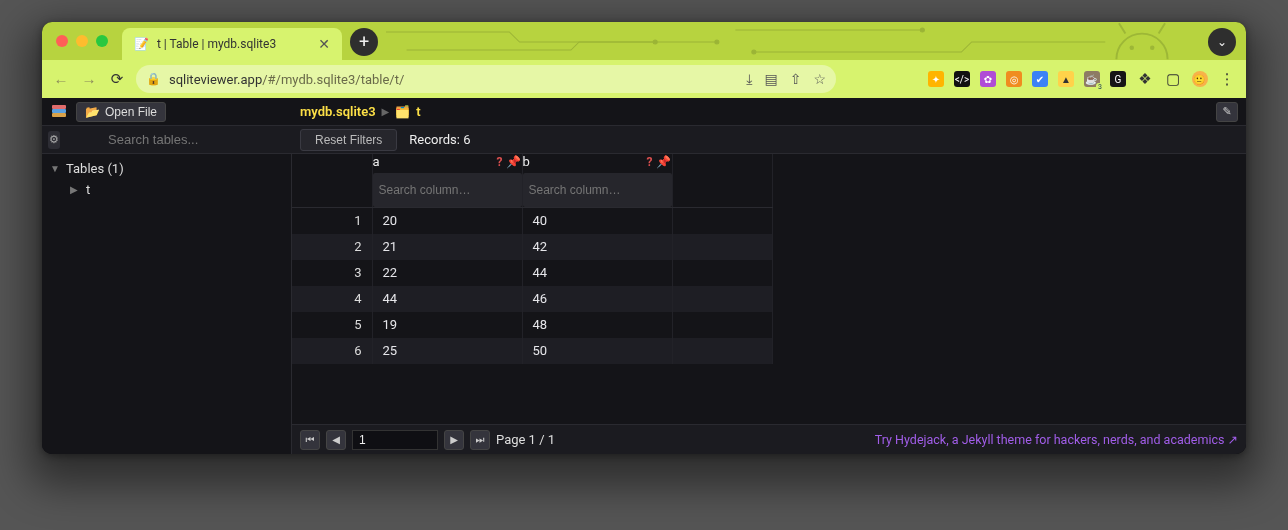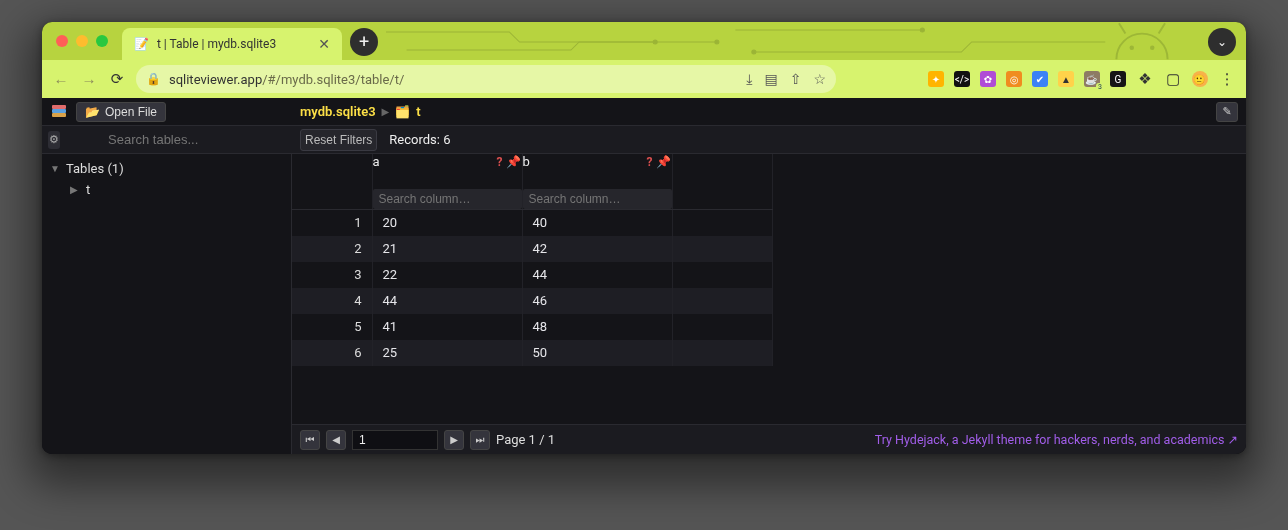--- a/index.html
+++ b/index.html
@@ -207,21 +207,21 @@
     display:flex; align-items:center;
     background: var(--app-bg-mid);
     border-bottom: 1px solid var(--app-border);
     padding: 0 8px; gap:12px;
   }
   .reset-btn {
     background: var(--btn-bg);
     border: 1px solid #3a3a42;
     color: #bbb;
     font-size: 12px;
-    padding: 3px 4px;
+    padding: 3px 14px;
     border-radius: 3px;
     cursor:pointer;
   }
   .records-label { color:#eee; }
   .record-search {
     margin-left:auto;
     width: 180px;
     border:none; outline:none;
     background: var(--app-bg);
     color:#ccc; font-size: 13px;
@@ -273,27 +273,27 @@
     padding: 6px 8px 6px 8px;
   }
   .col-head .line1 {
     display:flex; align-items:center; gap:6px;
   }
   .col-name { color:#eee; flex:0 0 auto; }
   .col-icons { margin-left:auto; display:flex; gap:4px; font-size:12px; }
   .q-icon { color: var(--accent-red); font-weight:bold; cursor:pointer;}
   .pin-icon { color: var(--accent-red); cursor:pointer;}
   .col-filter {
-    margin-top: 20px;
+    margin-top: 4px;
     width: 100%;
     background: var(--btn-bg);
     border: none; outline:none;
     color:#bbb;
     font-size:12px;
-    padding: 3px 6px;
+    padding: 10px 6px;
     border-radius: 2px;
   }
   .blank-head { width: 100px; }
   table.data tbody td {
     padding: 4px 10px;
     height: 26px;
   }
   table.data tbody td.rownum { text-align: right; color:#ddd; width:80px; }
   table.data tbody tr:nth-child(odd) { background: var(--app-bg); }
   table.data tbody tr:nth-child(even) { background: var(--row-alt); }
@@ -507,21 +507,21 @@
               <td class="filler-cell"></td>
             </tr>
             <tr>
               <td class="rownum">4</td>
               <td>44</td>
               <td>46</td>
               <td class="filler-cell"></td>
             </tr>
             <tr>
               <td class="rownum">5</td>
-              <td>41</td>
+              <td>19</td>
               <td>48</td>
               <td class="filler-cell"></td>
             </tr>
             <tr>
               <td class="rownum">6</td>
               <td>25</td>
               <td>50</td>
               <td class="filler-cell"></td>
             </tr>
           </tbody>

